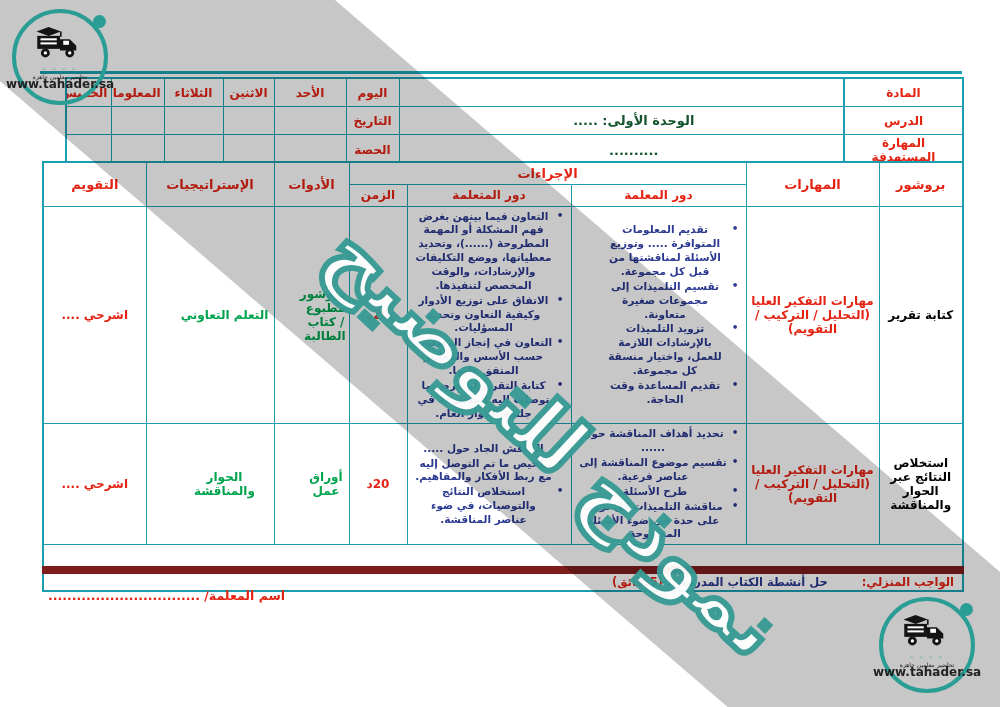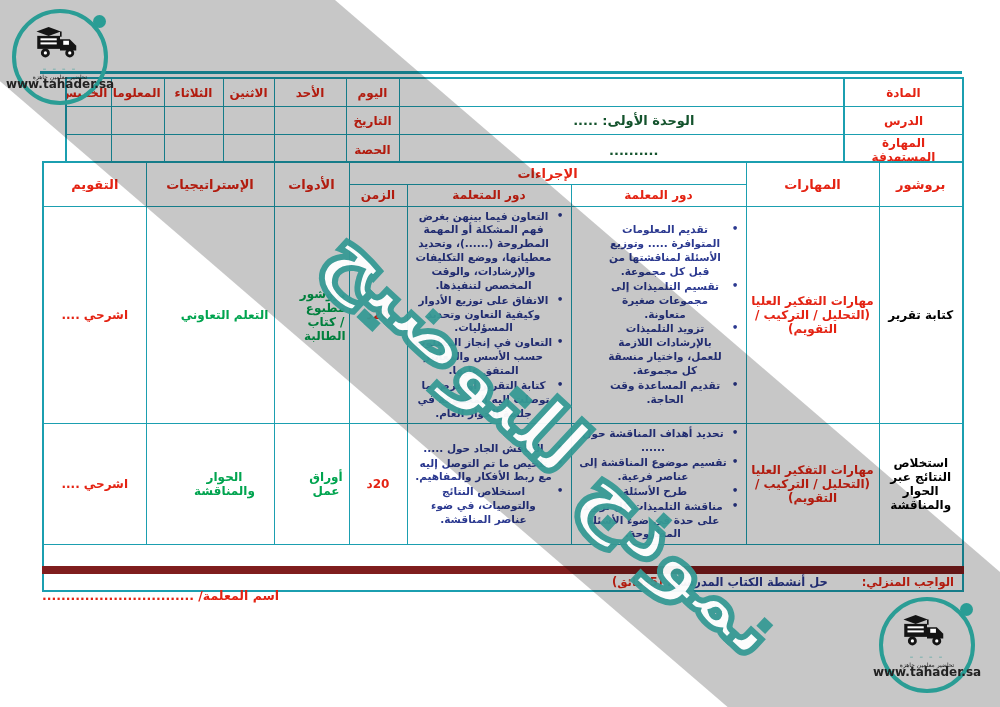--- a/index.html
+++ b/index.html
@@ -32,21 +32,21 @@
   .main th{font-size:13px;color:#e42313;background:#fff;}
   .main .sub{font-size:12px;}
   .main td{font-size:12px;}
   ul.blt{list-style:none;margin:2px 4px;padding:0;direction:rtl;text-align:center;
          color:#2b3990;font-size:10.5px;font-weight:bold;line-height:1.32;}
   ul.blt li{position:relative;padding-right:11px;margin:1px 0;}
   ul.blt li::before{content:"\2022";position:absolute;right:0;top:-1px;}
   ul.blt.cen{text-align:center;margin-left:28px;}
   .hwrow td{border-top:8px solid #7f1d1d;text-align:right;font-size:11.5px;padding-right:8px;padding-left:27px;}
   .spacerrow td{height:19px;}
-  .tname{position:absolute;left:42px;top:588px;width:315px;direction:rtl;text-align:left;
+  .tname{position:absolute;left:48px;top:588px;width:315px;direction:rtl;text-align:left;
          color:#e42313;font-size:12.5px;font-weight:bold;}
 
   
   .band{position:absolute;left:335px;top:0;width:1600px;height:280px;
         background:rgba(0,0,0,0.22);transform-origin:0 0;
         transform:rotate(40.7deg) translateX(-450px);z-index:5;pointer-events:none;}
 
   
   .watermark{position:absolute;left:225px;top:385px;width:660px;height:110px;
         display:flex;align-items:center;justify-content:center;direction:rtl;

